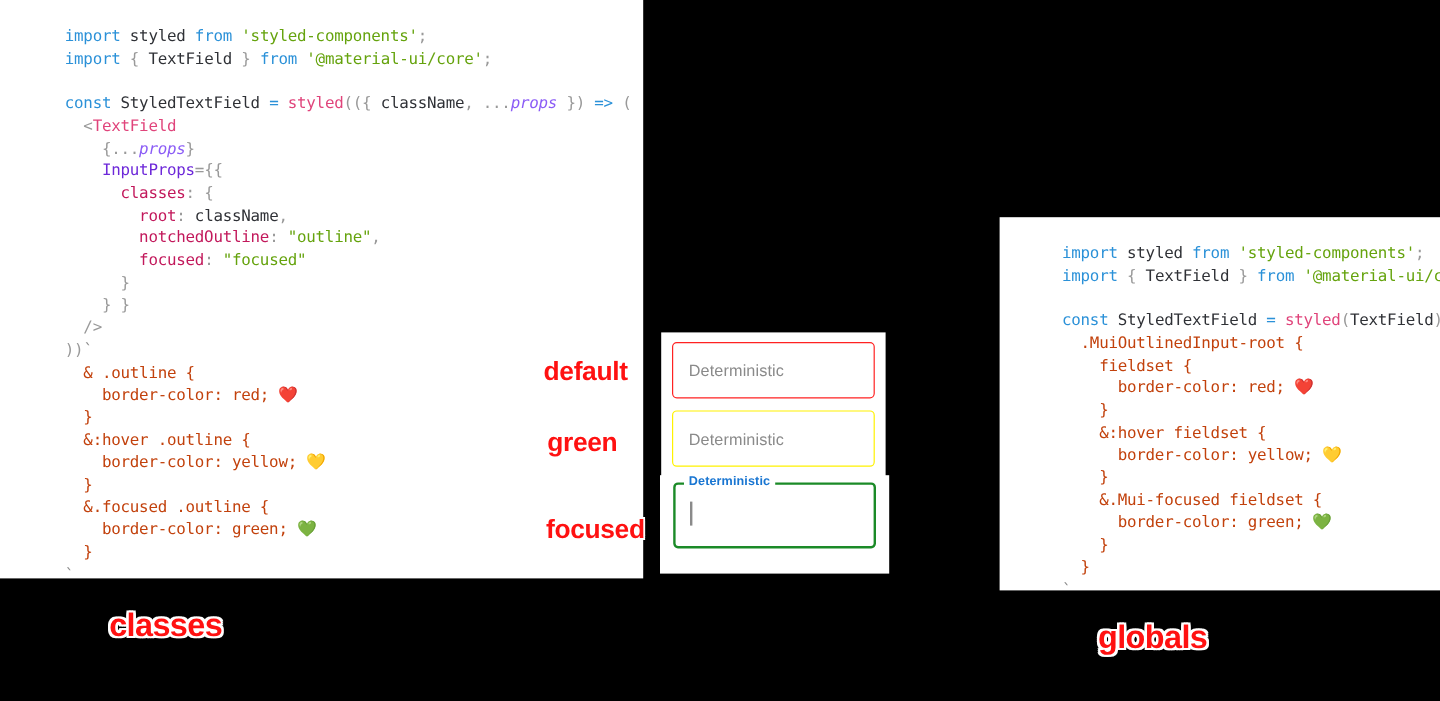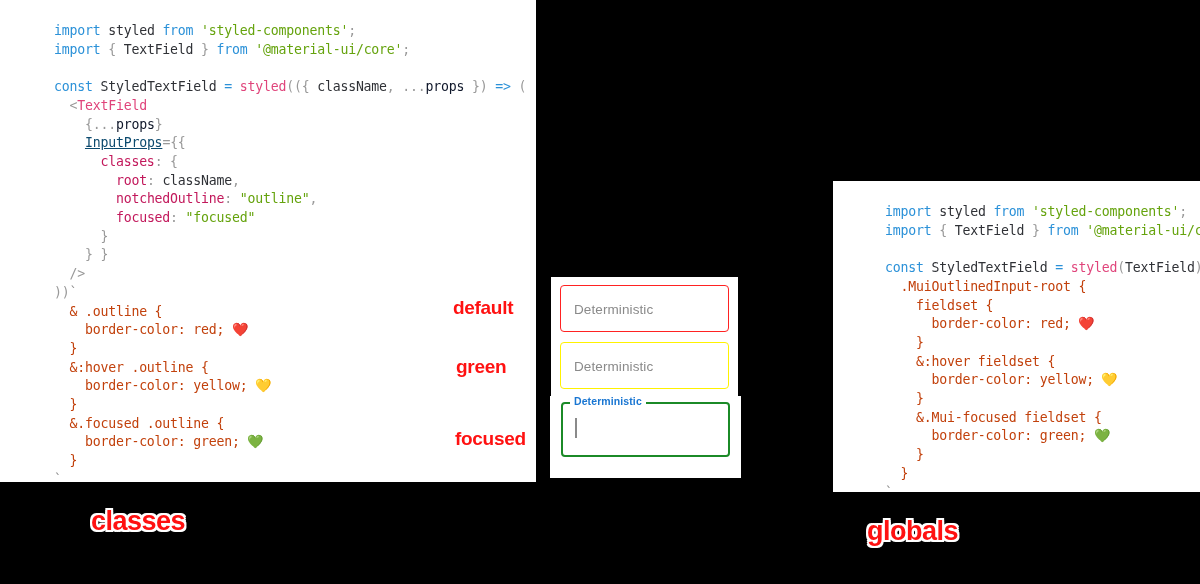--- a/index.html
+++ b/index.html
@@ -31,22 +31,22 @@
     color: #383a42;
     letter-spacing: -0.2px;
   }
   .code-line { display: block; height: 18.7px; }
 
   
   .t-kw   { color: #2b91d8; }   
   .t-str  { color: #65a30d; }   
   .t-fn   { color: #e0447b; }   
   .t-prop { color: #c2185b; }   
-  .t-attr { color: #0c4a6e; text-decoration: underline; }   
-  .t-var  { color: #0f172a; }   
+  .t-attr { color: #6d28d9; }   
+  .t-var  { color: #8b5cf6; font-style: italic; }   
   .t-pun  { color: #999999; }   
   .t-txt  { color: #2f3136; }   
   .t-css  { color: #c2410c; }   
   .t-tick { color: #8a8a8a; }
 
   
   #panel-classes {
     left: 0px;  top: 0px;
     width: 496px; height: 482px;
   }
@@ -132,21 +132,21 @@
     position: absolute;
     left: 14px; top: 11px;
     width: 2px; height: 20px;
     background: #8a8a8a;
   }
 
   
   .state-label {
     position: absolute;
     font-family: "Liberation Sans", sans-serif;
-    font-size: 19px;
+    font-size: 22px;
     font-weight: bold;
     color: #ff1111;
     letter-spacing: -0.3px;
     text-shadow:
       -1.6px -1.6px 0 #fff,  1.6px -1.6px 0 #fff,
       -1.6px  1.6px 0 #fff,  1.6px  1.6px 0 #fff,
       -1.6px 0 0 #fff, 1.6px 0 0 #fff,
        0 -1.6px 0 #fff, 0 1.6px 0 #fff;
     white-space: nowrap;
   }
@@ -163,21 +163,21 @@
     color: #ff1111;
     letter-spacing: -0.5px;
     text-shadow:
       -2px -2px 0 #fff,  2px -2px 0 #fff,
       -2px  2px 0 #fff,  2px  2px 0 #fff,
       -2px 0 0 #fff, 2px 0 0 #fff,
        0 -2px 0 #fff, 0 2px 0 #fff;
     white-space: nowrap;
   }
   #caption-classes { left: 91px;  top: 506px; }
-  #caption-globals { left: 867px; top: 516px; }
+  #caption-globals { left: 915px; top: 516px; }
 
   .emoji { font-family: "DejaVu Sans", sans-serif; }
 </style>
 </head>
 <body>
 
 <div class="code-panel" id="panel-classes">
   <pre class="code-block"><span class="code-line"><span class="t-kw">import </span><span class="t-txt">styled</span><span class="t-txt"> </span><span class="t-kw">from</span><span class="t-txt"> </span><span class="t-str">'styled-components'</span><span class="t-pun">;</span></span><span class="code-line"><span class="t-kw">import </span><span class="t-pun">{ </span><span class="t-txt">TextField</span><span class="t-pun"> }</span><span class="t-txt"> </span><span class="t-kw">from</span><span class="t-txt"> </span><span class="t-str">'@material-ui/core'</span><span class="t-pun">;</span></span><span class="code-line">&nbsp;</span><span class="code-line"><span class="t-kw">const</span><span class="t-txt"> StyledTextField </span><span class="t-kw">=</span><span class="t-txt"> </span><span class="t-fn">styled</span><span class="t-pun">(({ </span><span class="t-txt">className</span><span class="t-pun">, </span><span class="t-pun">...</span><span class="t-var">props</span><span class="t-pun"> }) </span><span class="t-kw">=&gt;</span><span class="t-pun"> (</span></span><span class="code-line"><span class="t-pun">  &lt;</span><span class="t-fn">TextField</span></span><span class="code-line"><span class="t-pun">    {</span><span class="t-pun">...</span><span class="t-var">props</span><span class="t-pun">}</span></span><span class="code-line"><span class="t-txt">    </span><span class="t-attr">InputProps</span><span class="t-pun">=</span><span class="t-pun">{{</span></span><span class="code-line"><span class="t-txt">      </span><span class="t-prop">classes</span><span class="t-pun">: </span><span class="t-pun">{</span></span><span class="code-line"><span class="t-txt">        </span><span class="t-prop">root</span><span class="t-pun">: </span><span class="t-txt">className</span><span class="t-pun">,</span></span><span class="code-line"><span class="t-txt">        </span><span class="t-prop">notchedOutline</span><span class="t-pun">: </span><span class="t-str">"outline"</span><span class="t-pun">,</span></span><span class="code-line"><span class="t-txt">        </span><span class="t-prop">focused</span><span class="t-pun">: </span><span class="t-str">"focused"</span></span><span class="code-line"><span class="t-pun">      }</span></span><span class="code-line"><span class="t-pun">    } }</span></span><span class="code-line"><span class="t-pun">  /&gt;</span></span><span class="code-line"><span class="t-pun">))</span><span class="t-tick">`</span></span><span class="code-line"><span class="t-css">  &amp; .outline {</span></span><span class="code-line"><span class="t-css">    border-color: red; </span><span class="emoji">❤️</span></span><span class="code-line"><span class="t-css">  }</span></span><span class="code-line"><span class="t-css">  &amp;:hover .outline {</span></span><span class="code-line"><span class="t-css">    border-color: yellow; </span><span class="emoji">💛</span></span><span class="code-line"><span class="t-css">  }</span></span><span class="code-line"><span class="t-css">  &amp;.focused .outline {</span></span><span class="code-line"><span class="t-css">    border-color: green; </span><span class="emoji">💚</span></span><span class="code-line"><span class="t-css">  }</span></span><span class="code-line"><span class="t-tick">`</span></span></pre>
 </div>
 

